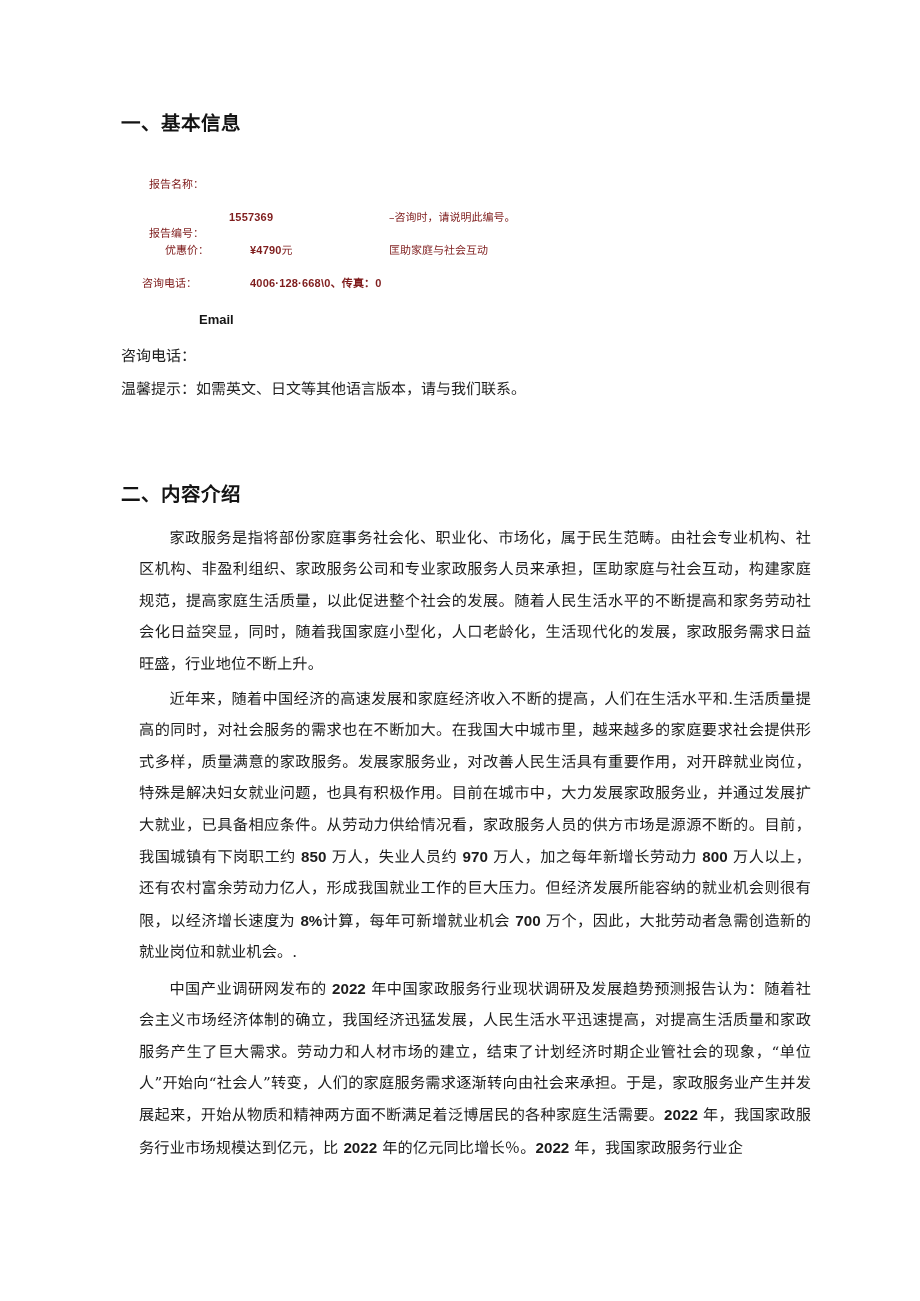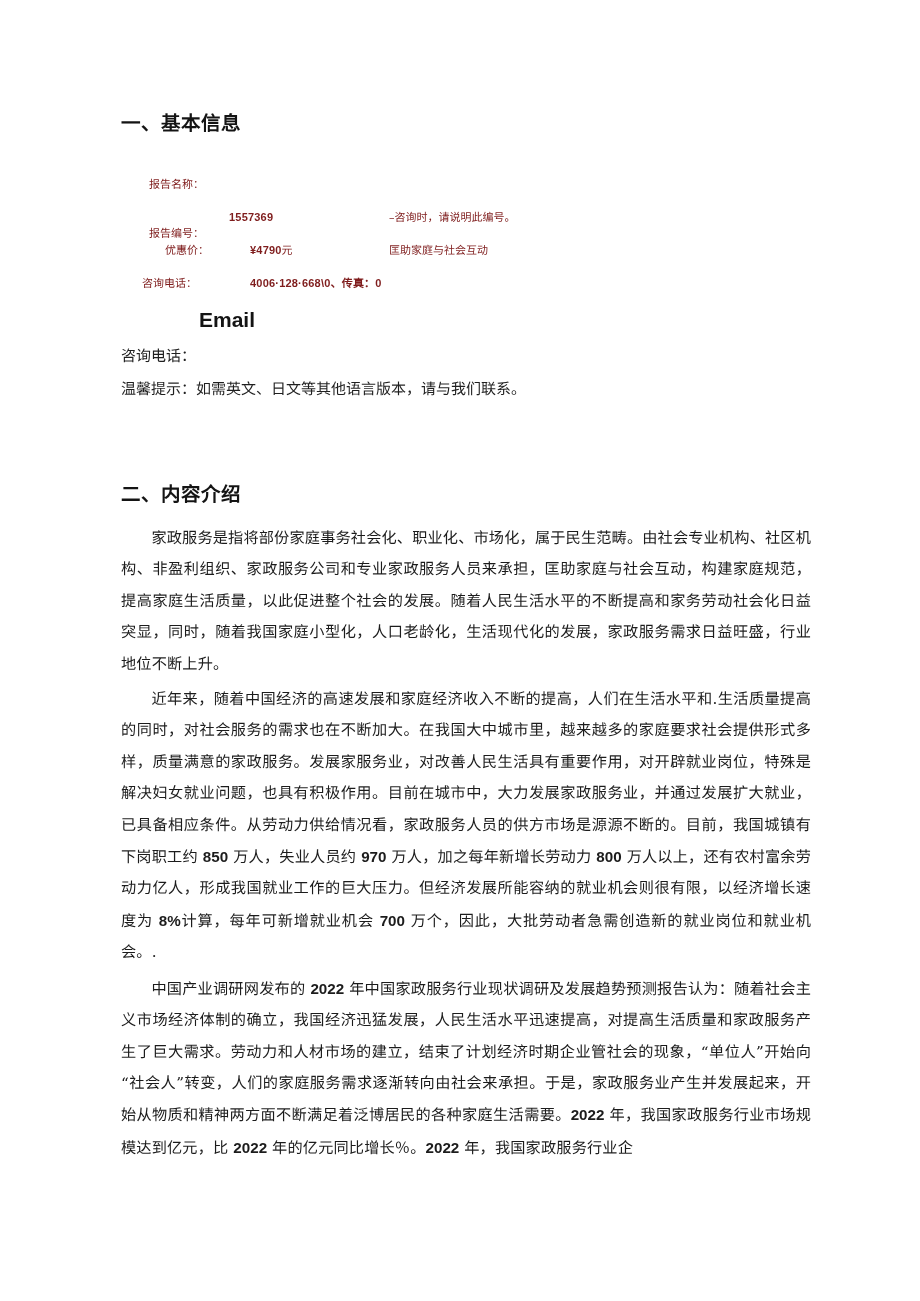--- a/index.html
+++ b/index.html
@@ -92,21 +92,21 @@
     position: relative;
     height: 40px;
     line-height: 40px;
   }
   .info-row-email .val-email {
     position: absolute;
     left: 78px;
     top: 0;
     font-family: "Liberation Sans", "DejaVu Sans", sans-serif;
     font-weight: 700;
-    font-size: 21px;
+    font-size: 13px;
     color: #141414;
   }
 
   .info-row-plain {
     position: relative;
     height: 33px;
     font-size: 15px;
     line-height: 33px;
     white-space: nowrap;
     color: #1f1f1f;
@@ -118,21 +118,21 @@
   }
 
   
   .body-text {
     position: absolute;
     left: 121px;
     top: 523px;
     width: 690px;
   }
   .para {
-    margin: 0 0 4px 0;
+    margin: 0 0 4px 18px;
     font-family: "DejaVu Serif", "Liberation Serif", serif;
     font-size: 15.2px;
     line-height: 31.4px;
     text-align: justify;
     text-justify: inter-ideograph;
     text-indent: 2em;
     color: #1c1c1c;
     letter-spacing: 0.15px;
   }
   .para.last { margin-bottom: 0; }

